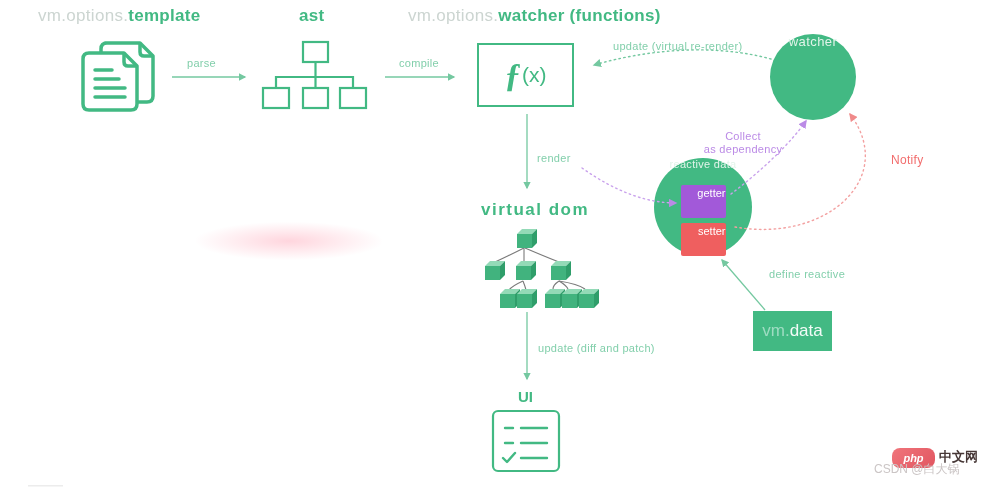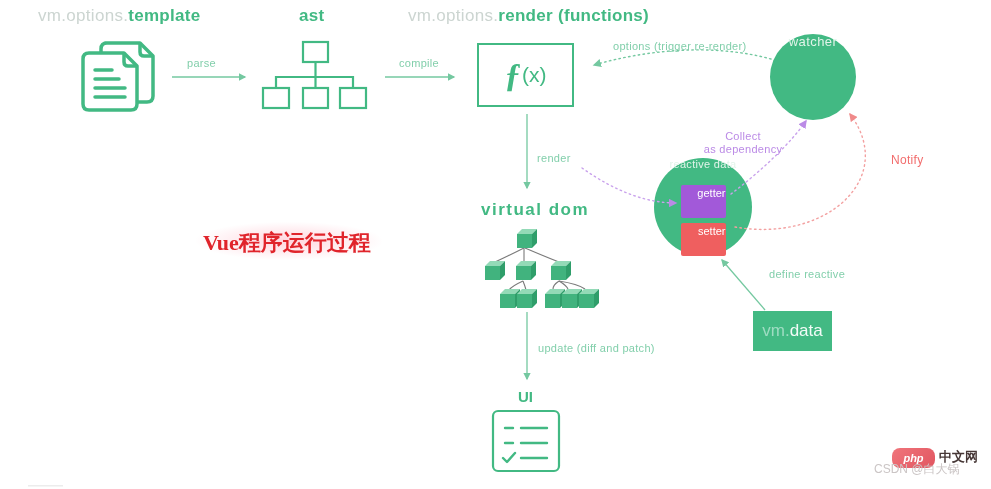--- a/index.html
+++ b/index.html
@@ -157,27 +157,27 @@
     </g>
 
     <rect x="28" y="485" width="35" height="1.5" fill="#ececec"></rect>
   </svg>
 
   <div class="stage-title" id="title-template">
     <span>vm.options.</span><span class="bold">template</span>
   </div>
   <div class="stage-title" id="title-ast">ast</div>
   <div class="stage-title" id="title-render">
-    <span>vm.options.</span><span class="bold">render (functions)</span>
+    <span>vm.options.</span><span class="bold">watcher (functions)</span>
   </div>
 
   <div class="lbl" id="lbl-parse">parse</div>
   <div class="lbl" id="lbl-compile">compile</div>
   <div class="lbl" id="lbl-render">render</div>
-  <div class="lbl" id="lbl-update-rerender">options (trigger re-render)</div>
+  <div class="lbl" id="lbl-update-rerender">update (virtual re-render)</div>
   <div class="lbl" id="lbl-update-diff">update (diff and patch)</div>
   <div class="lbl" id="lbl-define">define reactive</div>
   <div class="lbl" id="lbl-collect">
     <div>Collect</div>
     <div>as dependency</div>
   </div>
   <div class="lbl" id="lbl-notify">Notify</div>
 
   <div id="fx-box">
     <span class="fx-f">ƒ</span>
@@ -196,19 +196,18 @@
 
   <div id="vmdata">
     <span class="pre">vm.</span>
       <span class="bold">data</span>
   </div>
 
   <div id="virtual-dom-title">virtual dom</div>
   <div id="ui-title">UI</div>
 
   <div id="headline-glow"></div>
-  <div id="headline">Vue程序运行过程</div>
 
   <div id="wm-logo">php</div>
   <div id="wm-site">中文网</div>
   <div id="wm-credit">CSDN @白大锅</div>
 
 </div>
 
 </body></html>

